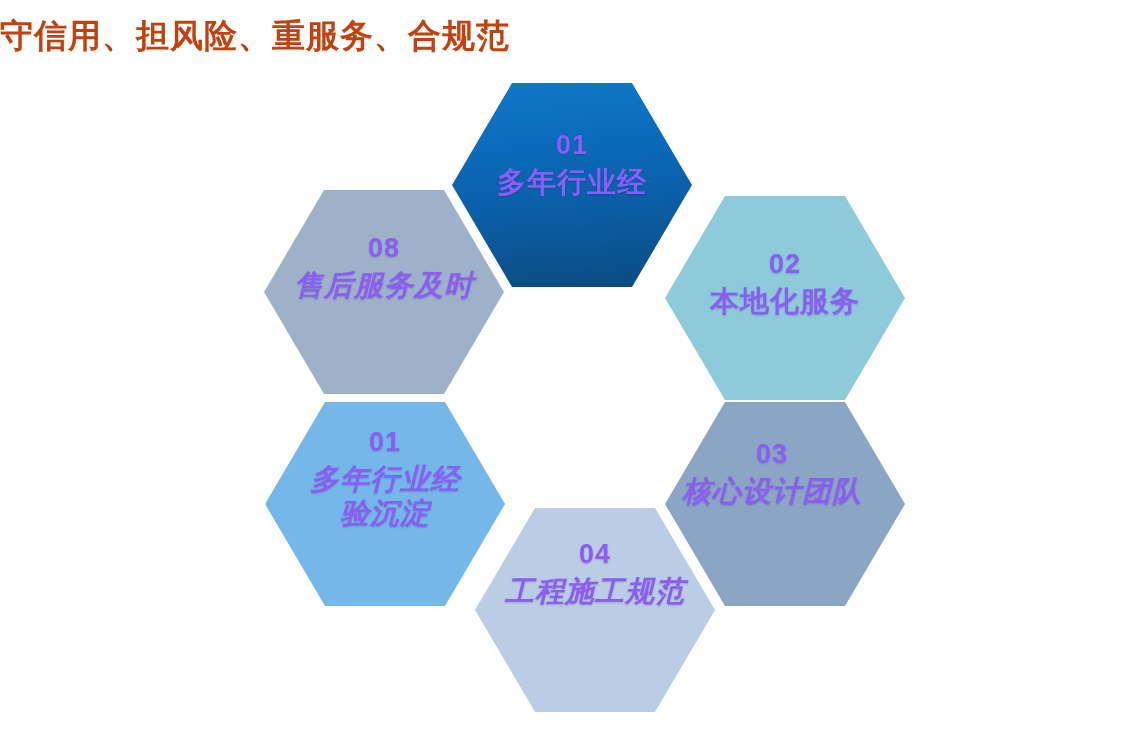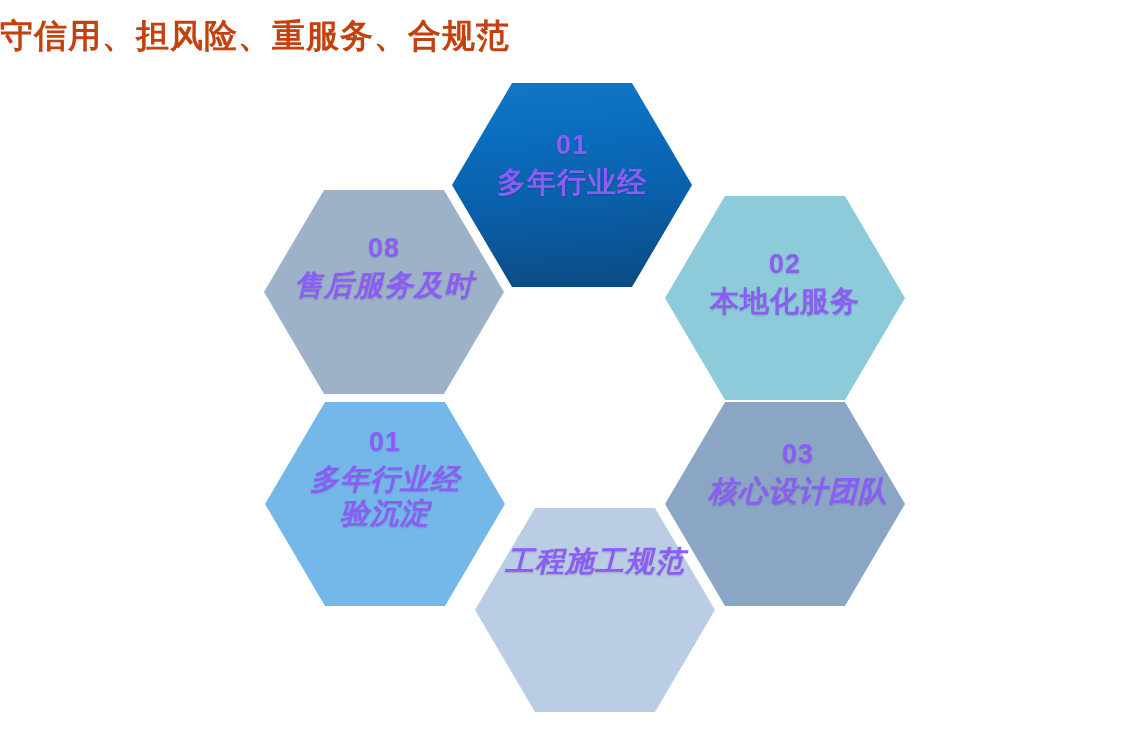--- a/index.html
+++ b/index.html
@@ -108,27 +108,28 @@
       <div class="hex-text">多年行业经</div>
     </div>
 
     <div class="hex hex-02" style="background:#8dcada;"></div>
     <div class="hex-label lbl-02" style="left:665px; width:240px;">
       <div class="hex-num">02</div>
       <div class="hex-text">本地化服务</div>
     </div>
 
     <div class="hex hex-03" style="background:#8ba6c4;"></div>
-    <div class="hex-label lbl-03" style="left:670px; width:256px;">
+    <div class="hex-label lbl-03" style="left:644px; width:256px;">
       <div class="hex-num">03</div>
       <div class="hex-text wide-text">核心设计团队</div>
     </div>
 
     <div class="hex hex-04" style="background:#bacde4;"></div>
     <div class="hex-label lbl-04" style="left:467px; width:256px;">
+      <div class="hex-num">04</div>
       <div class="hex-text wide-text">工程施工规范</div>
     </div>
 
     <div class="hex hex-05" style="background:#74b8e9;"></div>
     <div class="hex-label lbl-05" style="left:258px; width:254px;">
       <div class="hex-num">01</div>
       <div class="hex-text wide-text">多年行业经</div>
       <div class="hex-text wide-text" style="margin-top:0;">验沉淀</div>
     </div>
 

